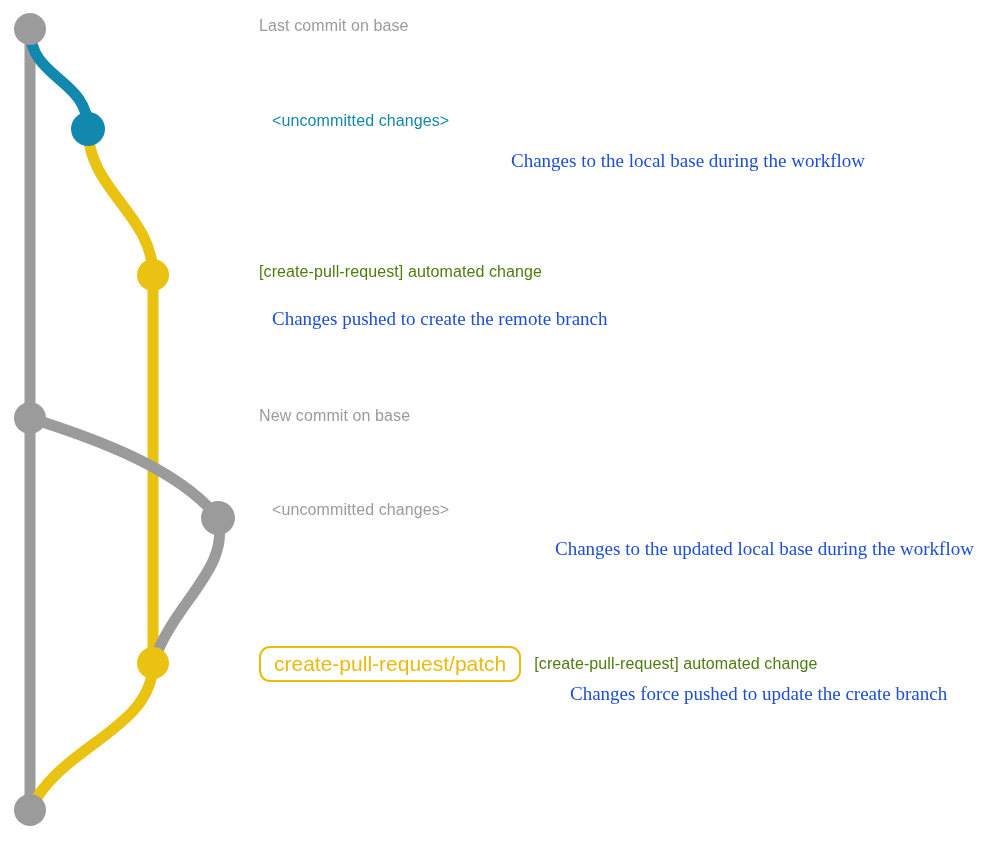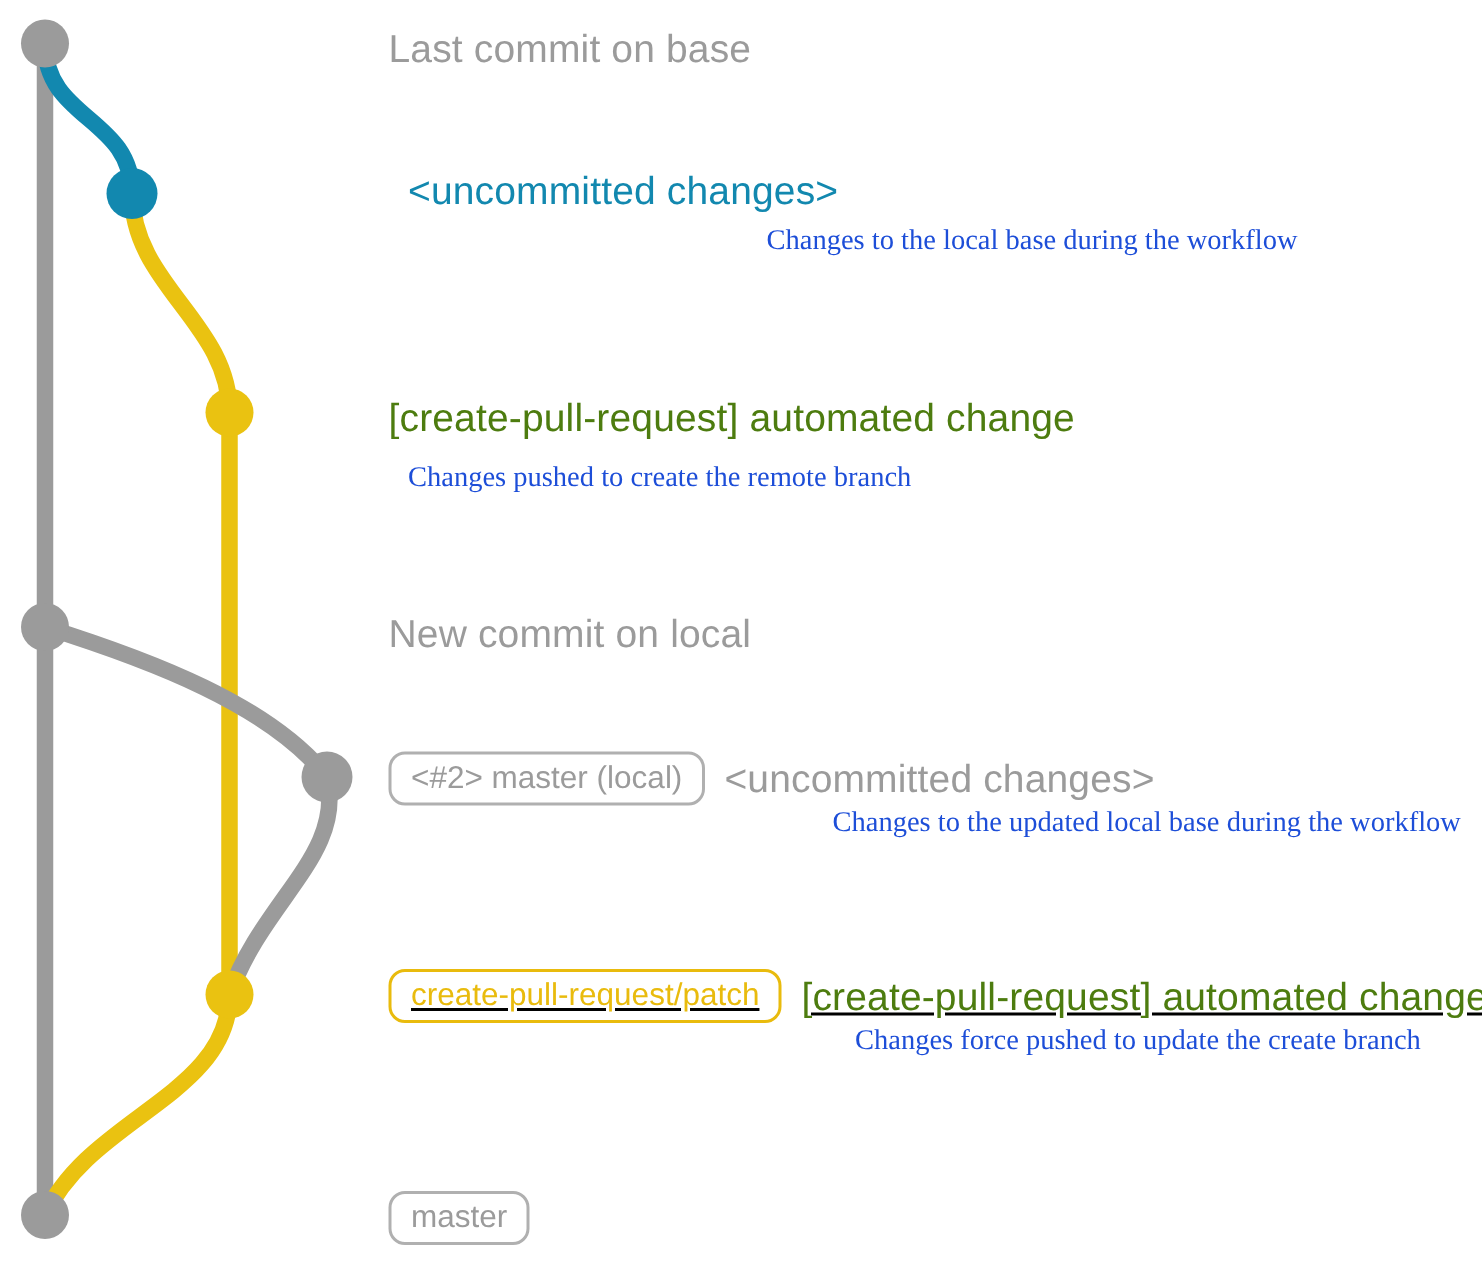--- a/index.html
+++ b/index.html
@@ -26,21 +26,21 @@
   }
 
   .row {
     position: absolute;
     display: flex;
     align-items: center;
     white-space: nowrap;
   }
 
   .commit-title {
-    font-size: 26px;
+    font-size: 16px;
     letter-spacing: 0.1px;
   }
   .commit-title.gray   { color: #9b9b9b; }
   .commit-title.blue   { color: #1288af; }
   .commit-title.yellow { color: #4d7c0f; }
 
   .badge {
     display: inline-block;
     border: 2px solid #9b9b9b;
     border-radius: 11px;
@@ -97,33 +97,31 @@
   <span class="commit-title blue">&lt;uncommitted changes&gt;</span>
 </div>
 <div class="desc" style="left:511px; top:150px;">Changes to the local base during the workflow</div>
 
 <div class="row" style="left:259px; top:263px;">
   <span class="commit-title yellow">[create-pull-request] automated change</span>
 </div>
 <div class="desc" style="left:272px; top:308px;">Changes pushed to create the remote branch</div>
 
 <div class="row" style="left:259px; top:407px;">
-  <span class="commit-title gray">New commit on local</span>
+  <span class="commit-title gray">New commit on base</span>
 </div>
 
 <div class="row" style="left:259px; top:501px;">
-  <span class="badge gray">&lt;#2&gt; master (local)</span>
   <span class="badge-gap"></span>
   <span class="commit-title gray">&lt;uncommitted changes&gt;</span>
 </div>
 <div class="desc" style="left:511px; top:538px;margin-left:44px;">Changes to the updated local base during the workflow</div>
 
-<div class="row" style="left:259px; top:646px;text-decoration:underline;">
+<div class="row" style="left:259px; top:646px;">
   <span class="badge yellow">create-pull-request/patch</span>
   <span class="badge-gap"></span>
   <span class="commit-title yellow">[create-pull-request] automated change</span>
 </div>
 <div class="desc" style="left:570px; top:683px;">Changes force pushed to update the create branch</div>
 
 <div class="row" style="left:259px; top:794px;">
-  <span class="badge gray">master</span>
   <span class="badge-gap"></span>
 </div>
 
 </body></html>

